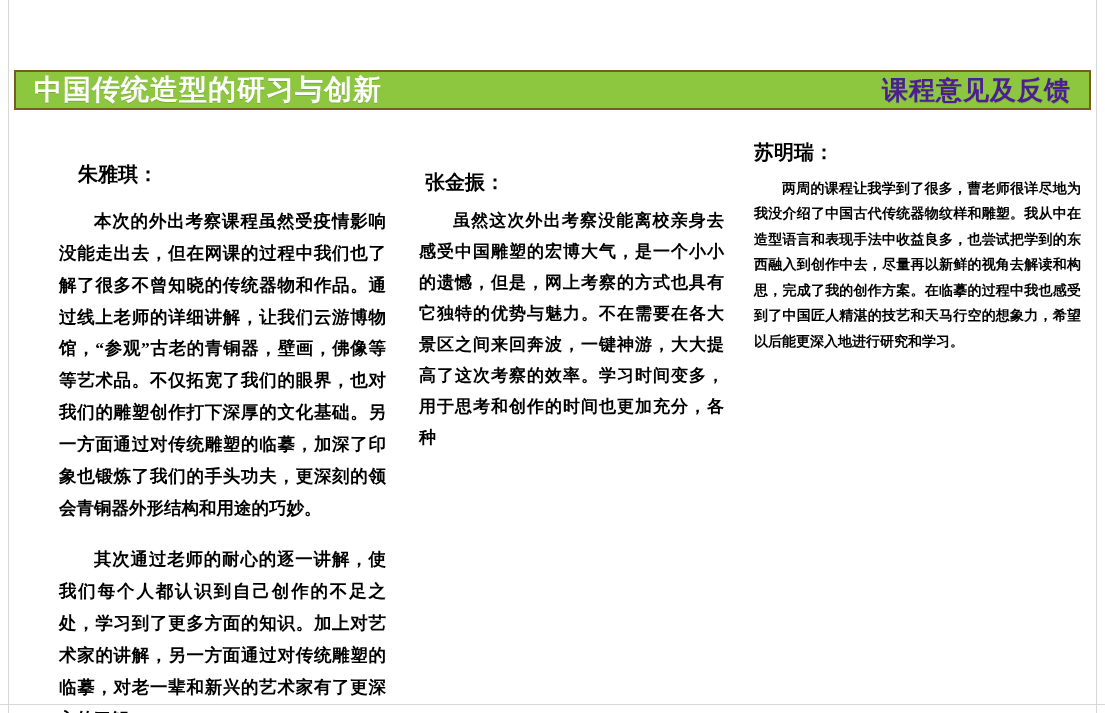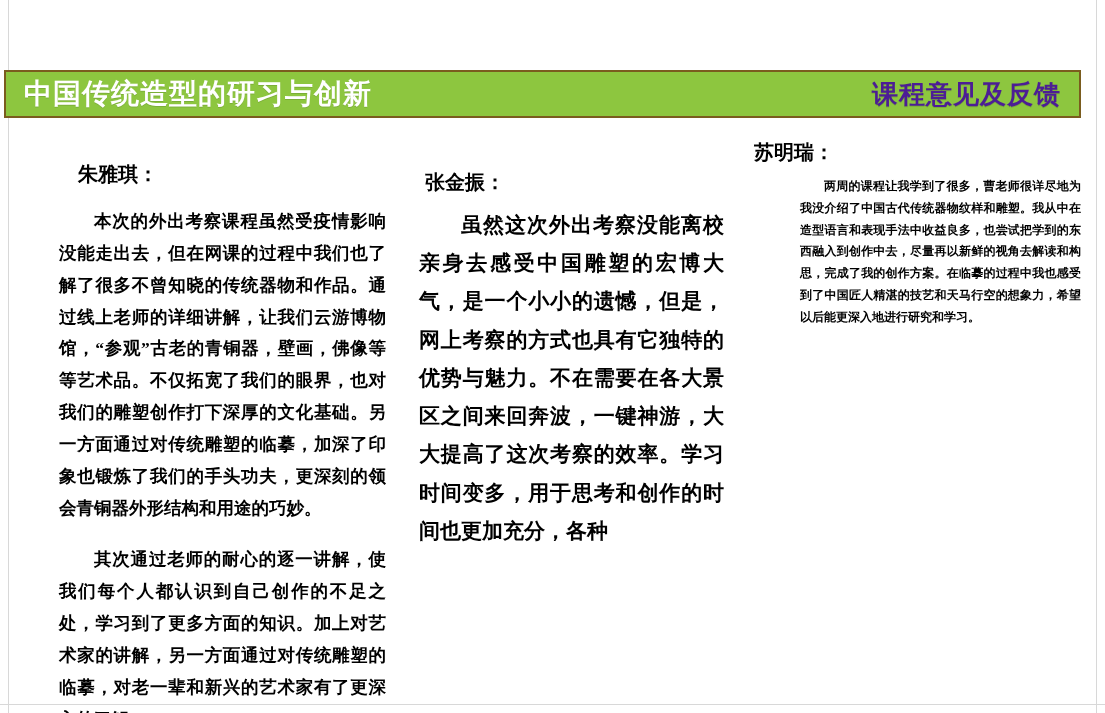--- a/index.html
+++ b/index.html
@@ -38,24 +38,24 @@
   .edge-bottom {
     position: absolute;
     left: 0; bottom: 8px;
     width: 1105px; height: 1px;
     background: #d8d8d8;
   }
 
   
   .banner {
     position: absolute;
-    left: 4px;
+    left: 14px;
     top: 70px;
     width: 1077px;
-    height: 48px;
+    height: 40px;
     background: #8dc63f;
     border: 2px solid #7a5c1e;
     box-sizing: border-box;
     display: flex;
     align-items: center;
     justify-content: space-between;
     padding: 0 18px;
     gap: 48px;
   }
   .banner-title {
@@ -111,22 +111,22 @@
     font-weight: bold;
     font-size: 17.5px;
     color: #000000;
     line-height: 1.82;
     margin: 0 0 6px 0;
     text-indent: 2em;
     text-align: justify;
     text-justify: inter-ideograph;
   }
   .col-1 .para { font-size: 17.5px; margin-top: 20px; }
-  .col-2 .para { font-size: 21px; }
-  .col-3 .para { font-size: 12px; margin-left: 46px; }
+  .col-2 .para { font-size: 17px; }
+  .col-3 .para { font-size: 14px; }
 </style>
 </head>
 <body>
 
 <div class="slide">
 
   <div class="edge-left"></div>
   <div class="edge-right"></div>
   <div class="edge-bottom"></div>
 

